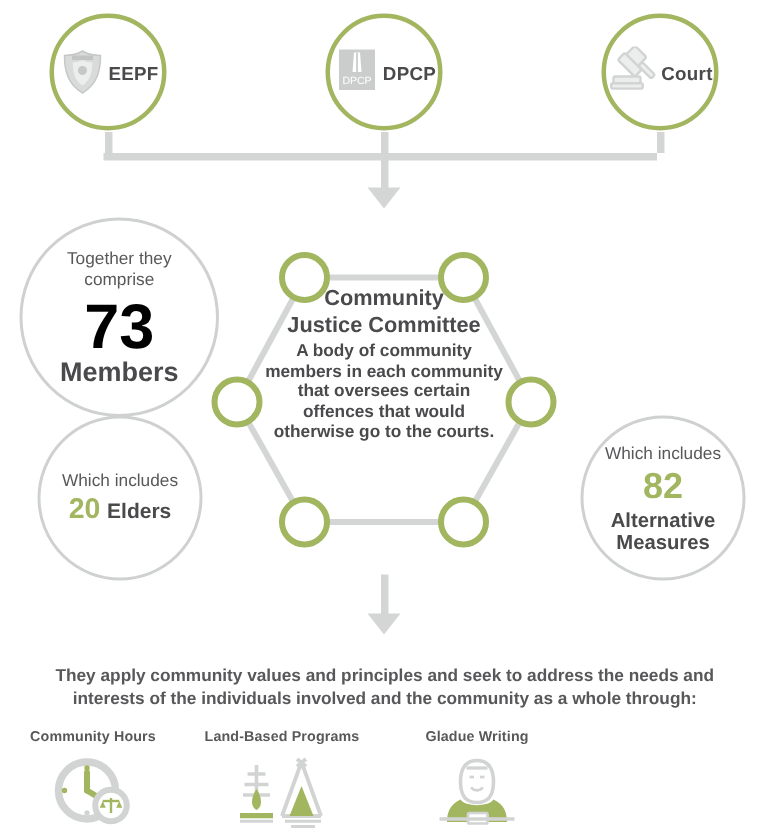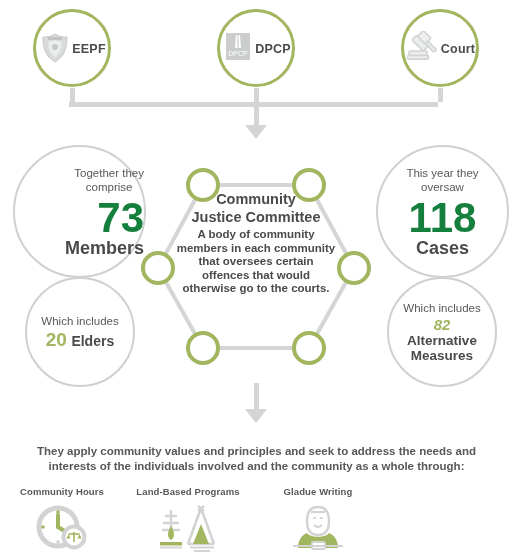--- a/index.html
+++ b/index.html
@@ -31,21 +31,21 @@
     border-top:14px solid #d4d6d6;
   }
 
   
   .statc{
     position:absolute;border-radius:50%;border:2px solid #cfd1d1;background:#fff;
     display:flex;flex-direction:column;align-items:center;justify-content:center;
     box-sizing:border-box;text-align:center;
   }
   .stat-cap{font-size:11.5px;line-height:14px;color:#58585a;}
-  .bignum{font-size:42px;line-height:40px;font-weight:bold;color:#15803d;}
+  .bignum{font-size:42px;line-height:40px;font-weight:bold;color:#000000;}
   .bigword{font-size:18px;line-height:20px;font-weight:bold;color:#4a4a4c;}
   .midnum{font-size:19px;font-weight:bold;color:#a2b55f;}
   .midword{font-size:14px;font-weight:bold;color:#4a4a4c;}
   .subline{margin-top:1px;white-space:nowrap;}
   .altword{font-size:13.5px;line-height:15px;font-weight:bold;color:#4a4a4c;}
 
   
   .hexwrap{position:absolute;left:140px;top:150px;width:232px;height:230px;}
   .hexsvg{position:absolute;left:0;top:0;}
   .vertex{
@@ -116,49 +116,41 @@
     <span class="alabel">Court</span>
   </div>
 
   <div class="vstem" style="left:69.5px;top:88px;height:14px;"></div>
   <div class="vstem" style="left:253.5px;top:88px;height:14px;"></div>
   <div class="vstem" style="left:437.5px;top:88px;height:14px;"></div>
   <div class="hbar" style="left:69px;top:102px;width:369px;"></div>
   <div class="vstem" style="left:253.5px;top:102px;height:25px;"></div>
   <div class="arrowhead" style="left:245px;top:125px;"></div>
 
-  <div class="statc" style="left:13px;top:145px;width:133px;height:133px;align-items:flex-end;">
+  <div class="statc" style="left:13px;top:145px;width:133px;height:133px;">
     <div class="stat-cap">
       <div>Together they</div>
       <div>comprise</div>
     </div>
     <div class="bignum" style="margin-top:4px;">73</div>
     <div class="bigword">Members</div>
   </div>
 
   <div class="statc" style="left:25px;top:277px;width:110px;height:110px;">
     <div class="stat-cap">Which includes</div>
     <div class="subline">
       <span class="midnum">20</span>
       <span class="midword">Elders</span>
     </div>
   </div>
 
-  <div class="statc" style="left:376px;top:145px;width:133px;height:133px;">
-    <div class="stat-cap">
-      <div>This year they</div>
-      <div>oversaw</div>
-    </div>
-    <div class="bignum" style="margin-top:4px;">118</div>
-    <div class="bigword">Cases</div>
-  </div>
 
   <div class="statc" style="left:387px;top:277px;width:110px;height:110px;">
     <div class="stat-cap">Which includes</div>
-    <div class="midnum" style="font-size:15px;margin-top:1px;font-style:italic;">82</div>
+    <div class="midnum" style="font-size:24px;margin-top:1px;">82</div>
     <div class="altword">Alternative</div>
     <div class="altword">Measures</div>
   </div>
 
   <div class="hexwrap">
     <svg class="hexsvg" width="232" height="230" viewBox="0 0 232 230">
       <g stroke="#d4d6d6" stroke-width="4" fill="none">
         <line x1="63" y1="35" x2="169" y2="35"></line>
         <line x1="169" y1="35" x2="214" y2="118"></line>
         <line x1="214" y1="118" x2="169" y2="198"></line>

